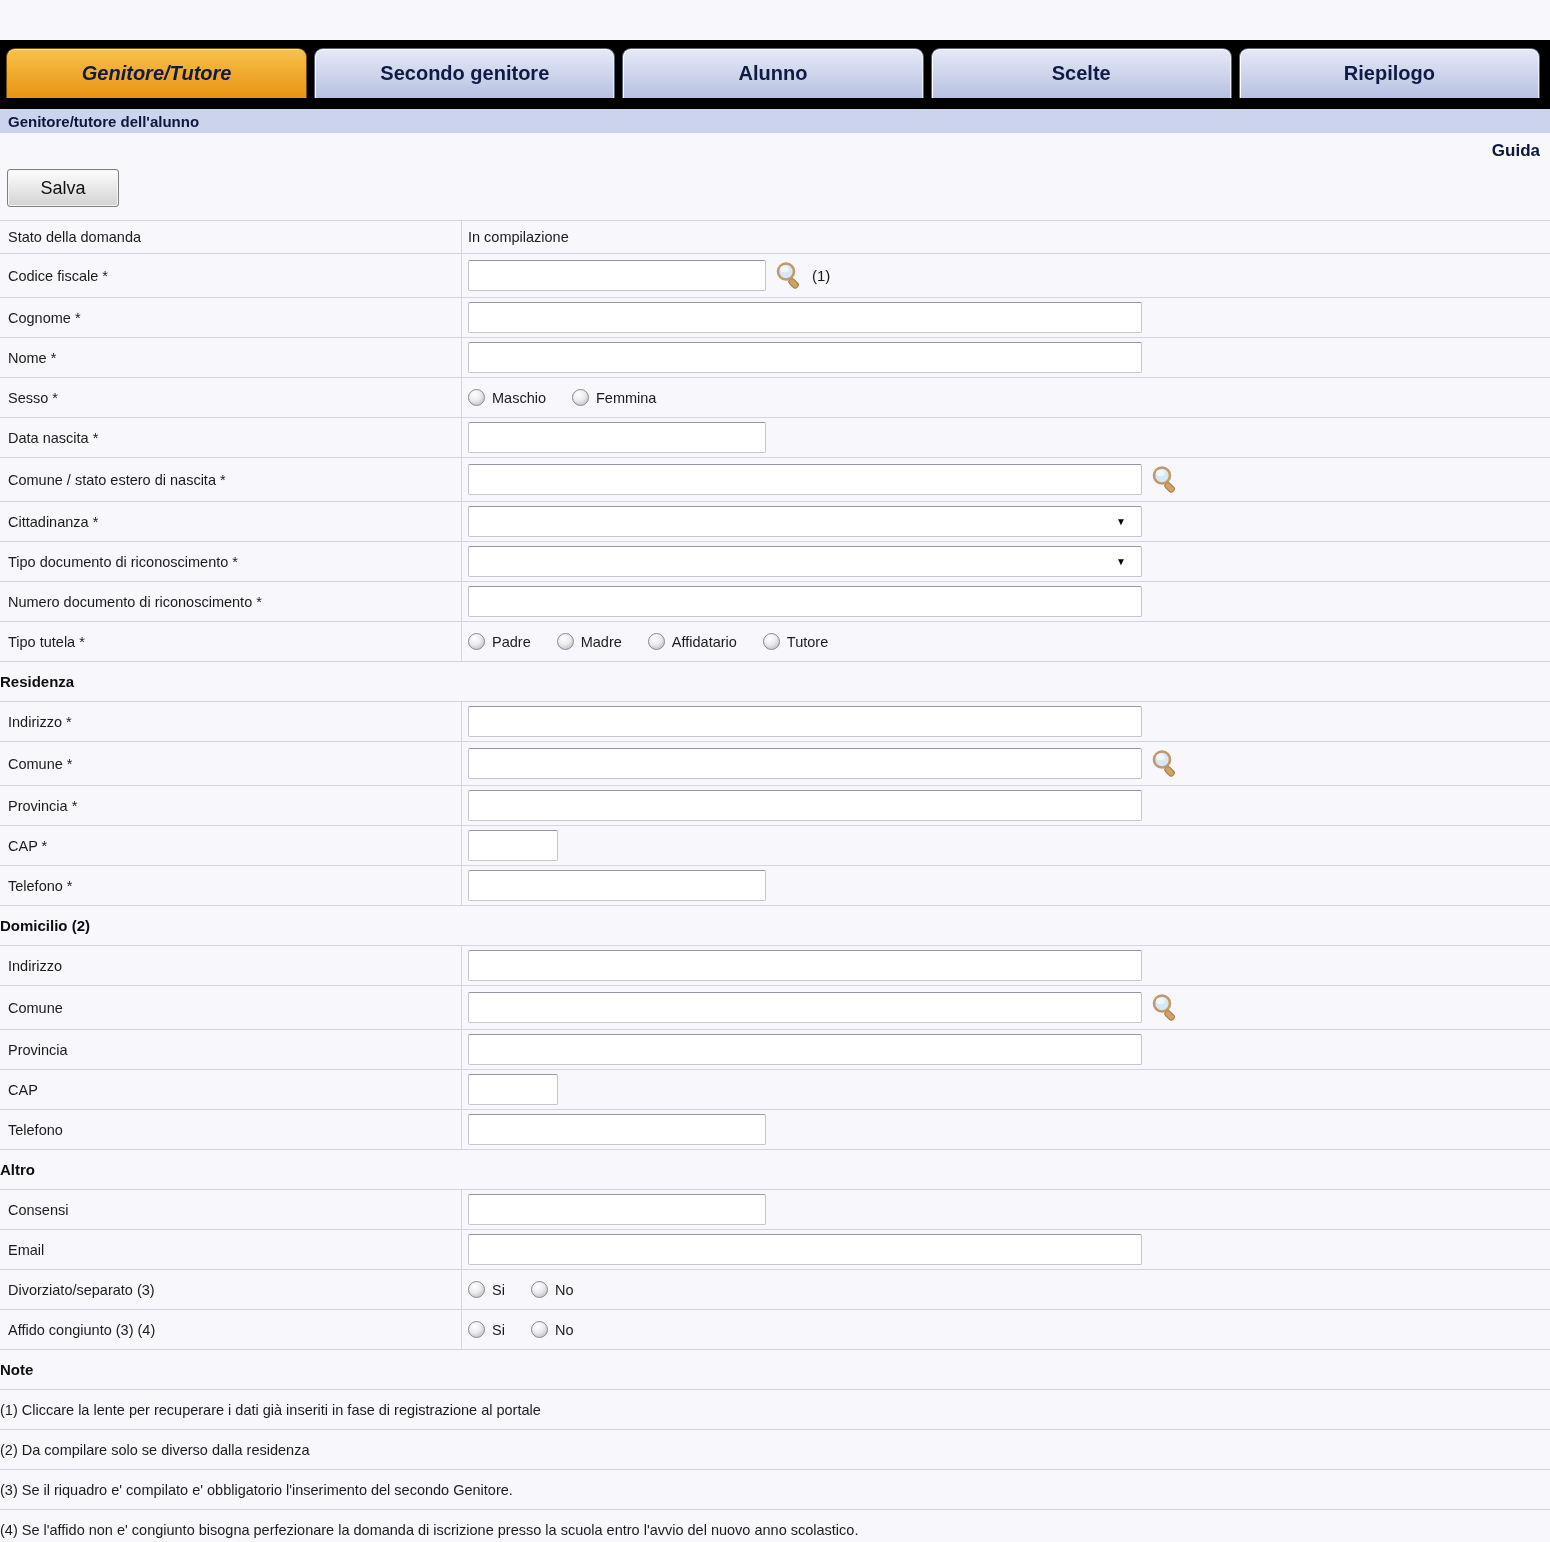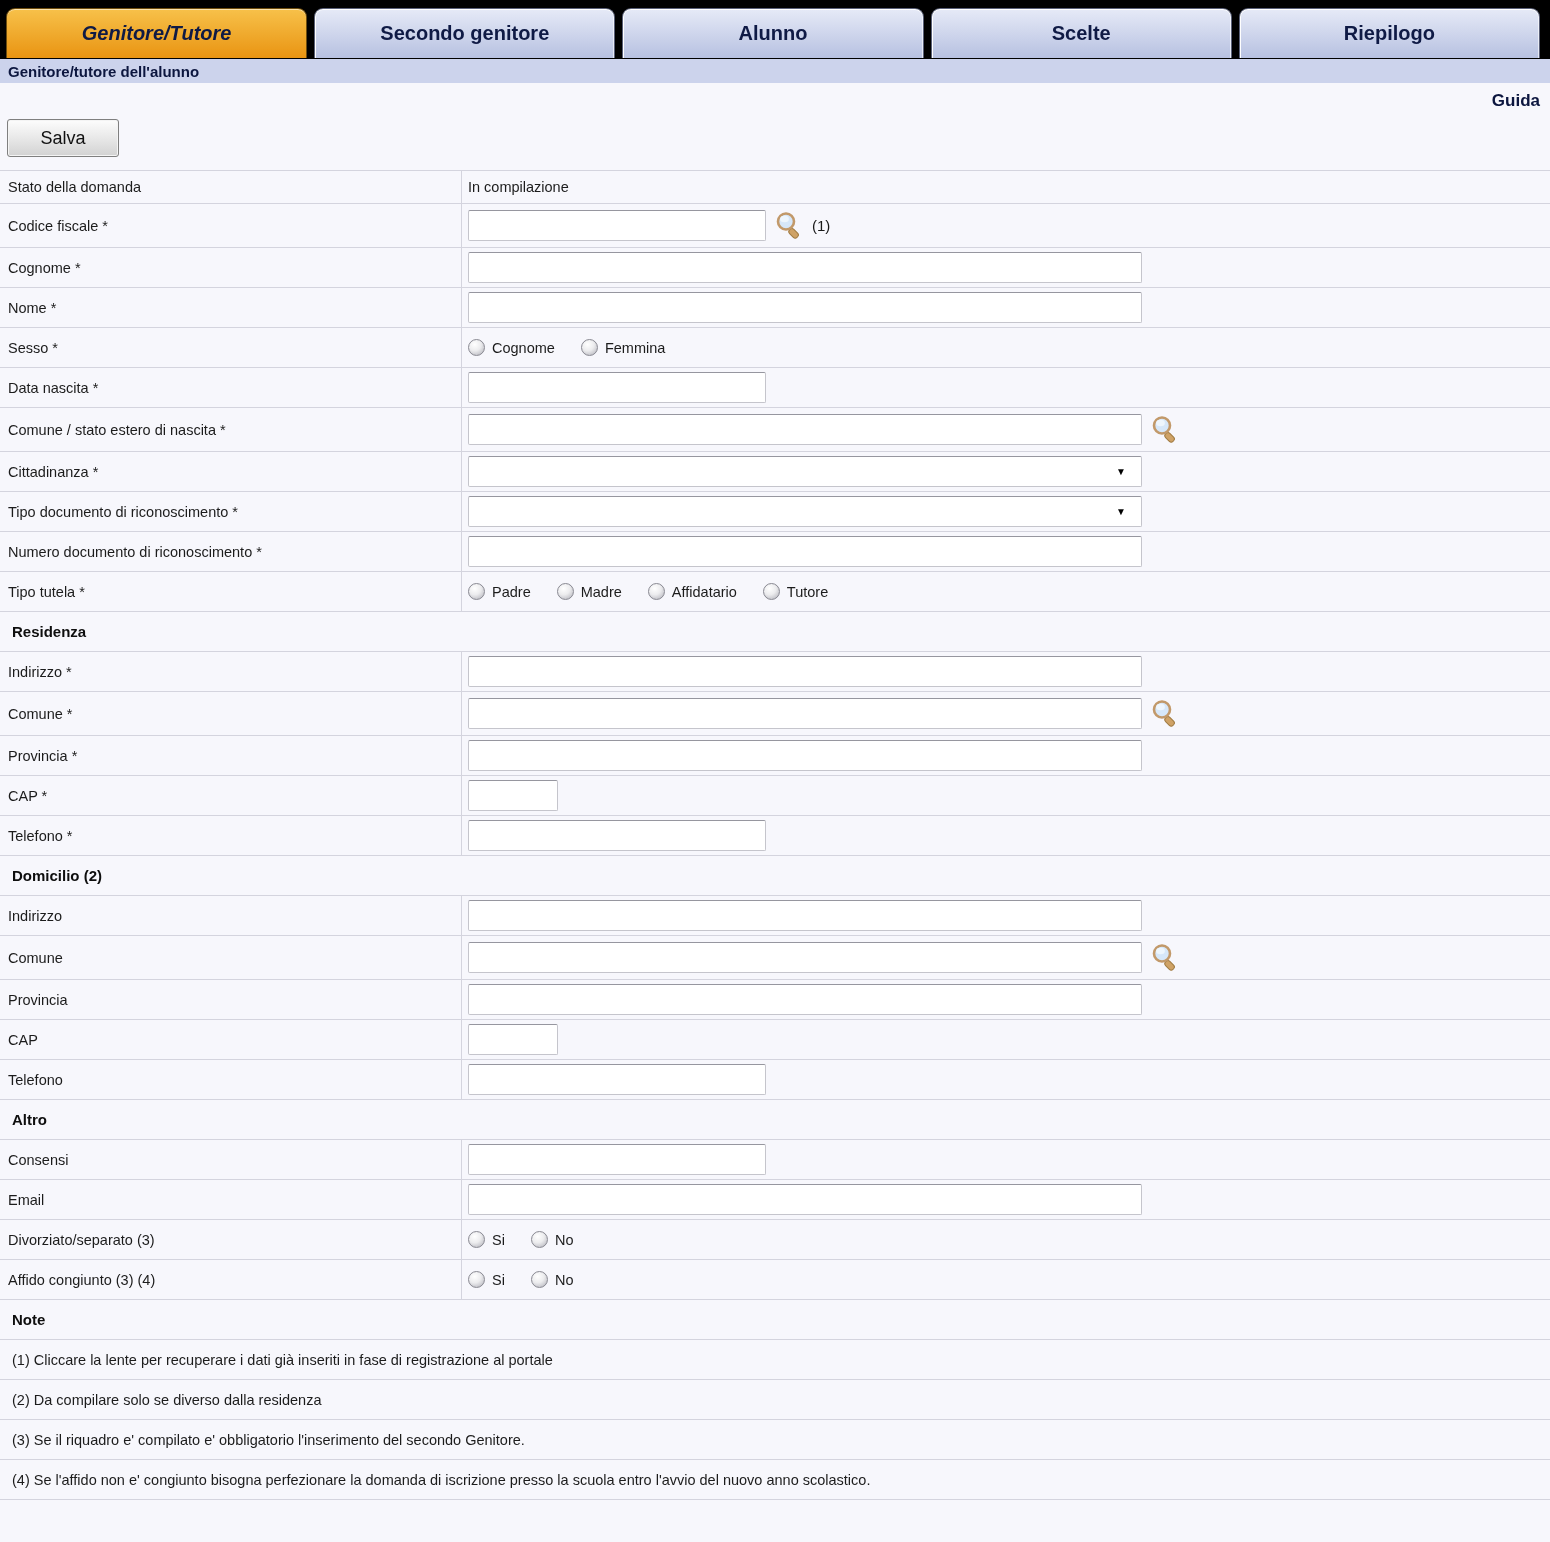--- a/index.html
+++ b/index.html
@@ -1,21 +1,21 @@
 <!DOCTYPE html>
 <html><head>
 <meta charset="utf-8">
 <style>
   * { margin:0; padding:0; box-sizing:border-box; }
   html,body { width:1550px; height:1542px; background:#f7f7fc;
     font-family:"Liberation Sans", sans-serif; color:#1c1c1c; }
 
   
-  .tabbar { background:#000; height:59px; display:flex; gap:7px;
-    padding:8px 10px 0 6px; }
+  .tabbar { background:#000; height:69px; display:flex; gap:7px;
+    padding:8px 10px 0 6px;margin-top:40px; }
   .tab { flex:1; height:50px; border-radius:9px 9px 0 0;
     display:flex; align-items:center; justify-content:center;
     font-weight:bold; font-size:20px; color:#0f1a45; cursor:pointer;
     background:linear-gradient(#e6eaf7, #b7c1e1);
     border:1px solid #5a6078; border-bottom:none;
     box-shadow: inset 0 1px 0 #fff, inset 1px 0 0 #fff, inset -1px 0 0 rgba(255,255,255,.6); }
   .tab.active { background:linear-gradient(#f7c14a, #e99412);
     border-color:#6e4d0e; font-style:italic;
     box-shadow: inset 0 1px 0 rgba(255,255,255,.55); }
 
@@ -33,21 +33,21 @@
     box-shadow: inset 0 0 0 1px #f4f4f4; cursor:pointer; }
 
   
   .formtable { margin-top:13px; border-top:1px solid #d4d4de; }
   .row { display:flex; border-bottom:1px solid #d4d4de; min-height:40px; }
   .row-status { min-height:33px; }
   .row-tall { min-height:44px; }
   .cell-label { width:462px; flex-shrink:0; border-right:1px solid #d4d4de;
     display:flex; align-items:center; padding:2px 8px; font-size:14.5px; }
   .cell-field { flex:1; display:flex; align-items:center; padding:3px 6px; gap:8px; }
-  .cell-full { flex:1; display:flex; align-items:center; padding:2px 12px; font-size:14.5px; }
+  .cell-full { flex:1; display:flex; align-items:center; padding:2px 0; font-size:14.5px; }
   .row-section .cell-full { font-weight:bold; font-size:15px; color:#0e0e0e; }
 
   .ti { background:#fff; border:1px solid #c5c5cc; border-top-color:#96969f;
     border-radius:2px; height:31px; font-size:15px; padding:0 6px;
     font-family:"Liberation Sans", sans-serif; }
   .w-wide { width:674px; } .w-med { width:298px; } .w-cap { width:90px; }
 
   .selectbox { width:674px; height:31px; background:#fff; border:1px solid #c5c5cc;
     border-top-color:#96969f; border-radius:2px; display:flex; align-items:center;
     justify-content:flex-end; padding-right:15px; cursor:pointer; }
@@ -121,21 +121,21 @@
     <div class="cell-field">
         <input class="ti w-wide" type="text" style="">
       </div>
   </div>
 
   <div class="row">
     <div class="cell-label">Sesso *</div>
     <div class="cell-field">
       <span class="opt">
           <span class="radio"></span>
-          <span>Cognome</span>
+          <span>Maschio</span>
         </span>
       <span class="opt">
           <span class="radio"></span>
           <span>Femmina</span>
         </span>
     </div>
   </div>
 
   <div class="row">
     <div class="cell-label">Data nascita *</div>

